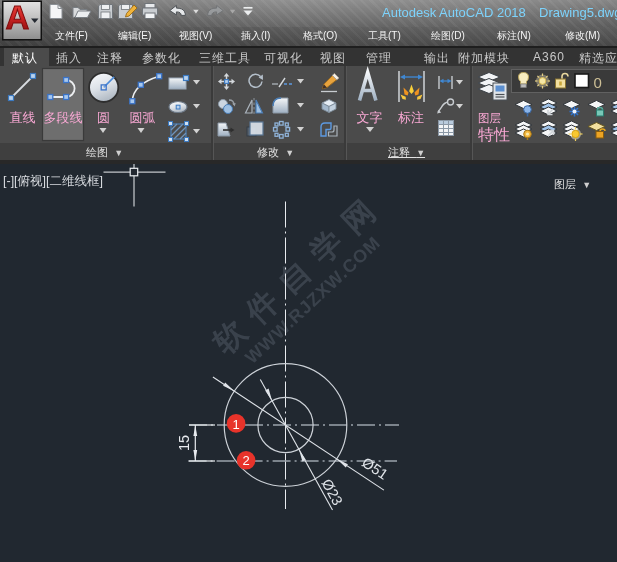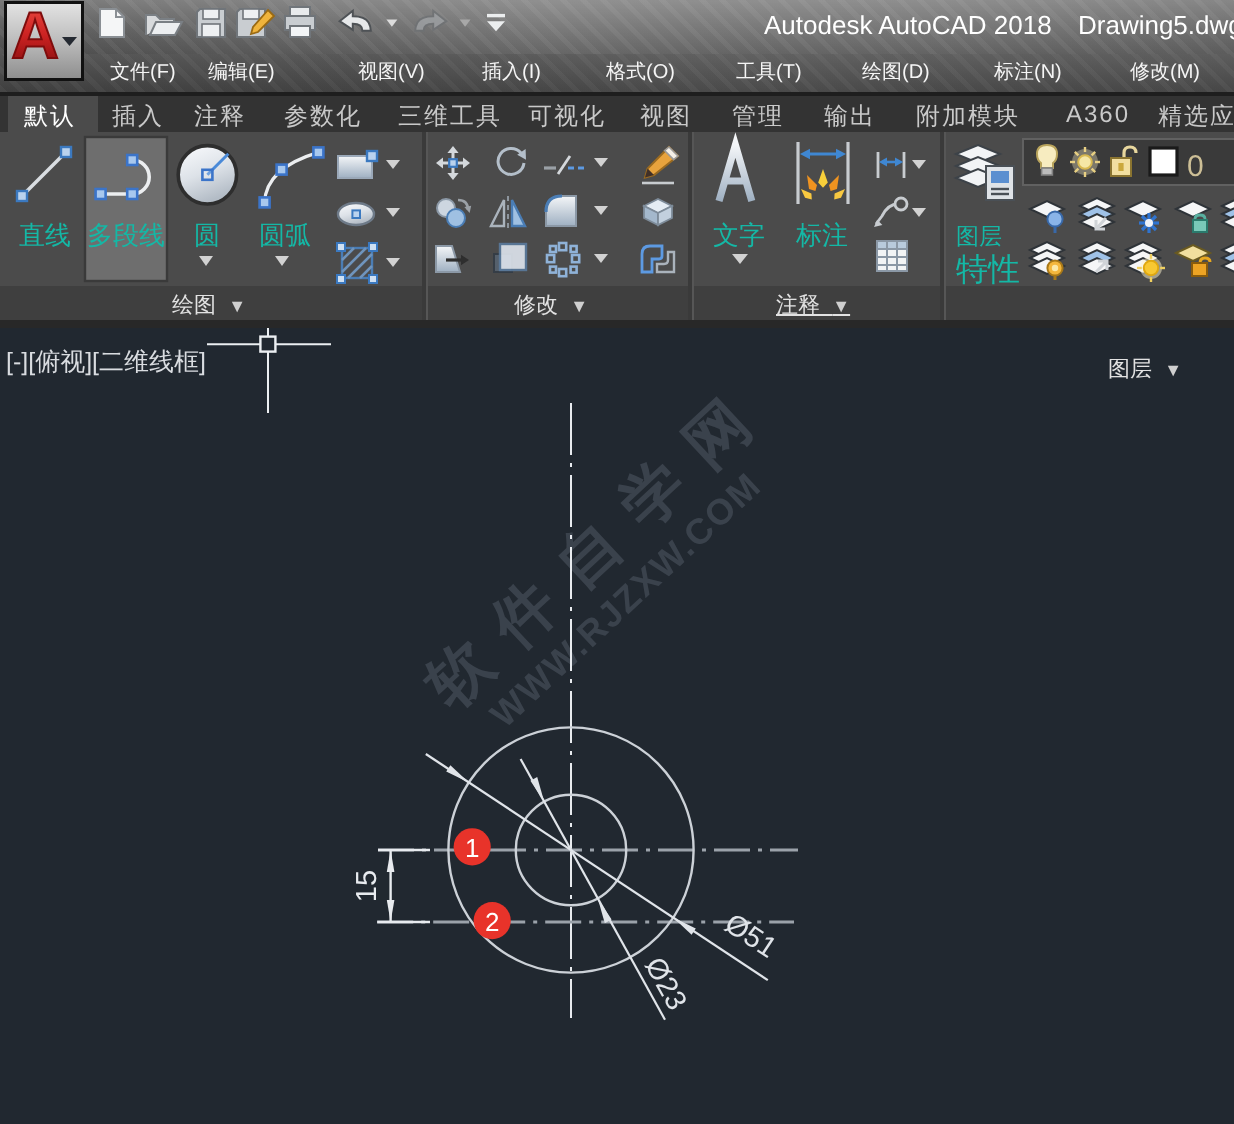--- a/index.html
+++ b/index.html
@@ -16,63 +16,63 @@
     background:
       repeating-linear-gradient(45deg, rgba(255,255,255,0.04) 0 2.5px, rgba(255,255,255,0) 2.5px 7px),
       linear-gradient(180deg, rgba(255,255,255,0.07) 0, rgba(0,0,0,0.13) 100%),
       linear-gradient(90deg,#484848 0,#4c4c4c 30%,#555555 60%,#515151 100%);}
   #menuline{left:0;top:46px;width:617px;height:2px;background:#1e1e1e;}
   #tabrow{left:0;top:48px;width:617px;height:18px;background:#333333;}
   #ribbon{left:0;top:66px;width:617px;height:77px;background:#4b4b4b;}
   #labelstrip{left:0;top:143px;width:617px;height:17px;background:#3f3f3f;}
   #ribbonedge{left:0;top:160px;width:617px;height:4px;background:#282828;}
   #canvas{left:0;top:164px;width:617px;height:398px;background:#212830;}
-  .ttext{color:#ffffff;font-size:13px;top:5px;white-space:nowrap;}
+  .ttext{color:#7dd3fc;font-size:13px;top:5px;white-space:nowrap;}
   .menu{color:#f5f5f5;font-size:10px;top:28.5px;white-space:nowrap;}
   .tab{color:#c9c9c9;font-size:12px;letter-spacing:1px;top:49.5px;white-space:nowrap;}
   .tabsel{left:4px;top:48px;width:45px;height:18px;background:#4b4b4b;}
   .plabel{color:#e2e2e2;font-size:11px;top:145px;white-space:nowrap;}
   .plabel .tri{font-size:9px;color:#cfcfcf;}
-  .blabel{color:#14b8a6;font-size:13px;position:absolute;white-space:nowrap;z-index:4;}
+  .blabel{color:#f9a8d4;font-size:13px;position:absolute;white-space:nowrap;z-index:4;}
   .sep{top:66px;width:2px;height:94px;background:#3a3a3a;border-right:1px solid #565656;}
 </style>
 </head>
 <body>
 <div class="abs" id="titlebar"></div>
 <div class="abs" id="menubar"></div>
 <div class="abs" id="menuline"></div>
 <div class="abs" id="tabrow"></div>
 <div class="abs tabsel"></div>
 <div class="abs" id="ribbon"></div>
 <div class="abs" id="labelstrip"></div>
 <div class="abs" id="ribbonedge"></div>
 <div class="abs" id="canvas"></div>
 
 <div class="abs ttext" style="left:382px;">Autodesk AutoCAD 2018</div>
 <div class="abs ttext" style="left:539px;">Drawing5.dwg</div>
 
 <div class="abs menu" style="left:55px;">文件(F)</div>
-<div class="abs menu" style="left:104px;">编辑(E)</div>
+<div class="abs menu" style="left:118px;">编辑(E)</div>
 <div class="abs menu" style="left:179px;">视图(V)</div>
 <div class="abs menu" style="left:241px;">插入(I)</div>
 <div class="abs menu" style="left:303px;text-align:right;">格式(O)</div>
 <div class="abs menu" style="left:368px;">工具(T)</div>
 <div class="abs menu" style="left:431px;">绘图(D)</div>
 <div class="abs menu" style="left:497px;">标注(N)</div>
 <div class="abs menu" style="left:565px;">修改(M)</div>
 
 <div class="abs tab" style="left:12px;color:#ffffff;">默认</div>
 <div class="abs tab" style="left:56px;text-align:right;">插入</div>
 <div class="abs tab" style="left:97px;">注释</div>
 <div class="abs tab" style="left:142px;">参数化</div>
 <div class="abs tab" style="left:199px;">三维工具</div>
 <div class="abs tab" style="left:264px;">可视化</div>
 <div class="abs tab" style="left:320px;">视图</div>
 <div class="abs tab" style="left:366px;">管理</div>
-<div class="abs tab" style="left:412px;text-align:right;">输出</div>
+<div class="abs tab" style="left:424px;text-align:right;">输出</div>
 <div class="abs tab" style="left:458px;">附加模块</div>
 <div class="abs tab" style="left:533px;">A360</div>
 <div class="abs tab" style="left:579px;">精选应用</div>
 
 <div class="abs sep" style="left:211px;"></div>
 <div class="abs sep" style="left:344px;"></div>
 <div class="abs sep" style="left:470px;"></div>
 
 <div class="abs plabel" style="left:86px;">绘图&nbsp;&nbsp;<span class="tri">▼</span></div>
 <div class="abs plabel" style="left:257px;">修改&nbsp;&nbsp;<span class="tri">▼</span></div>

